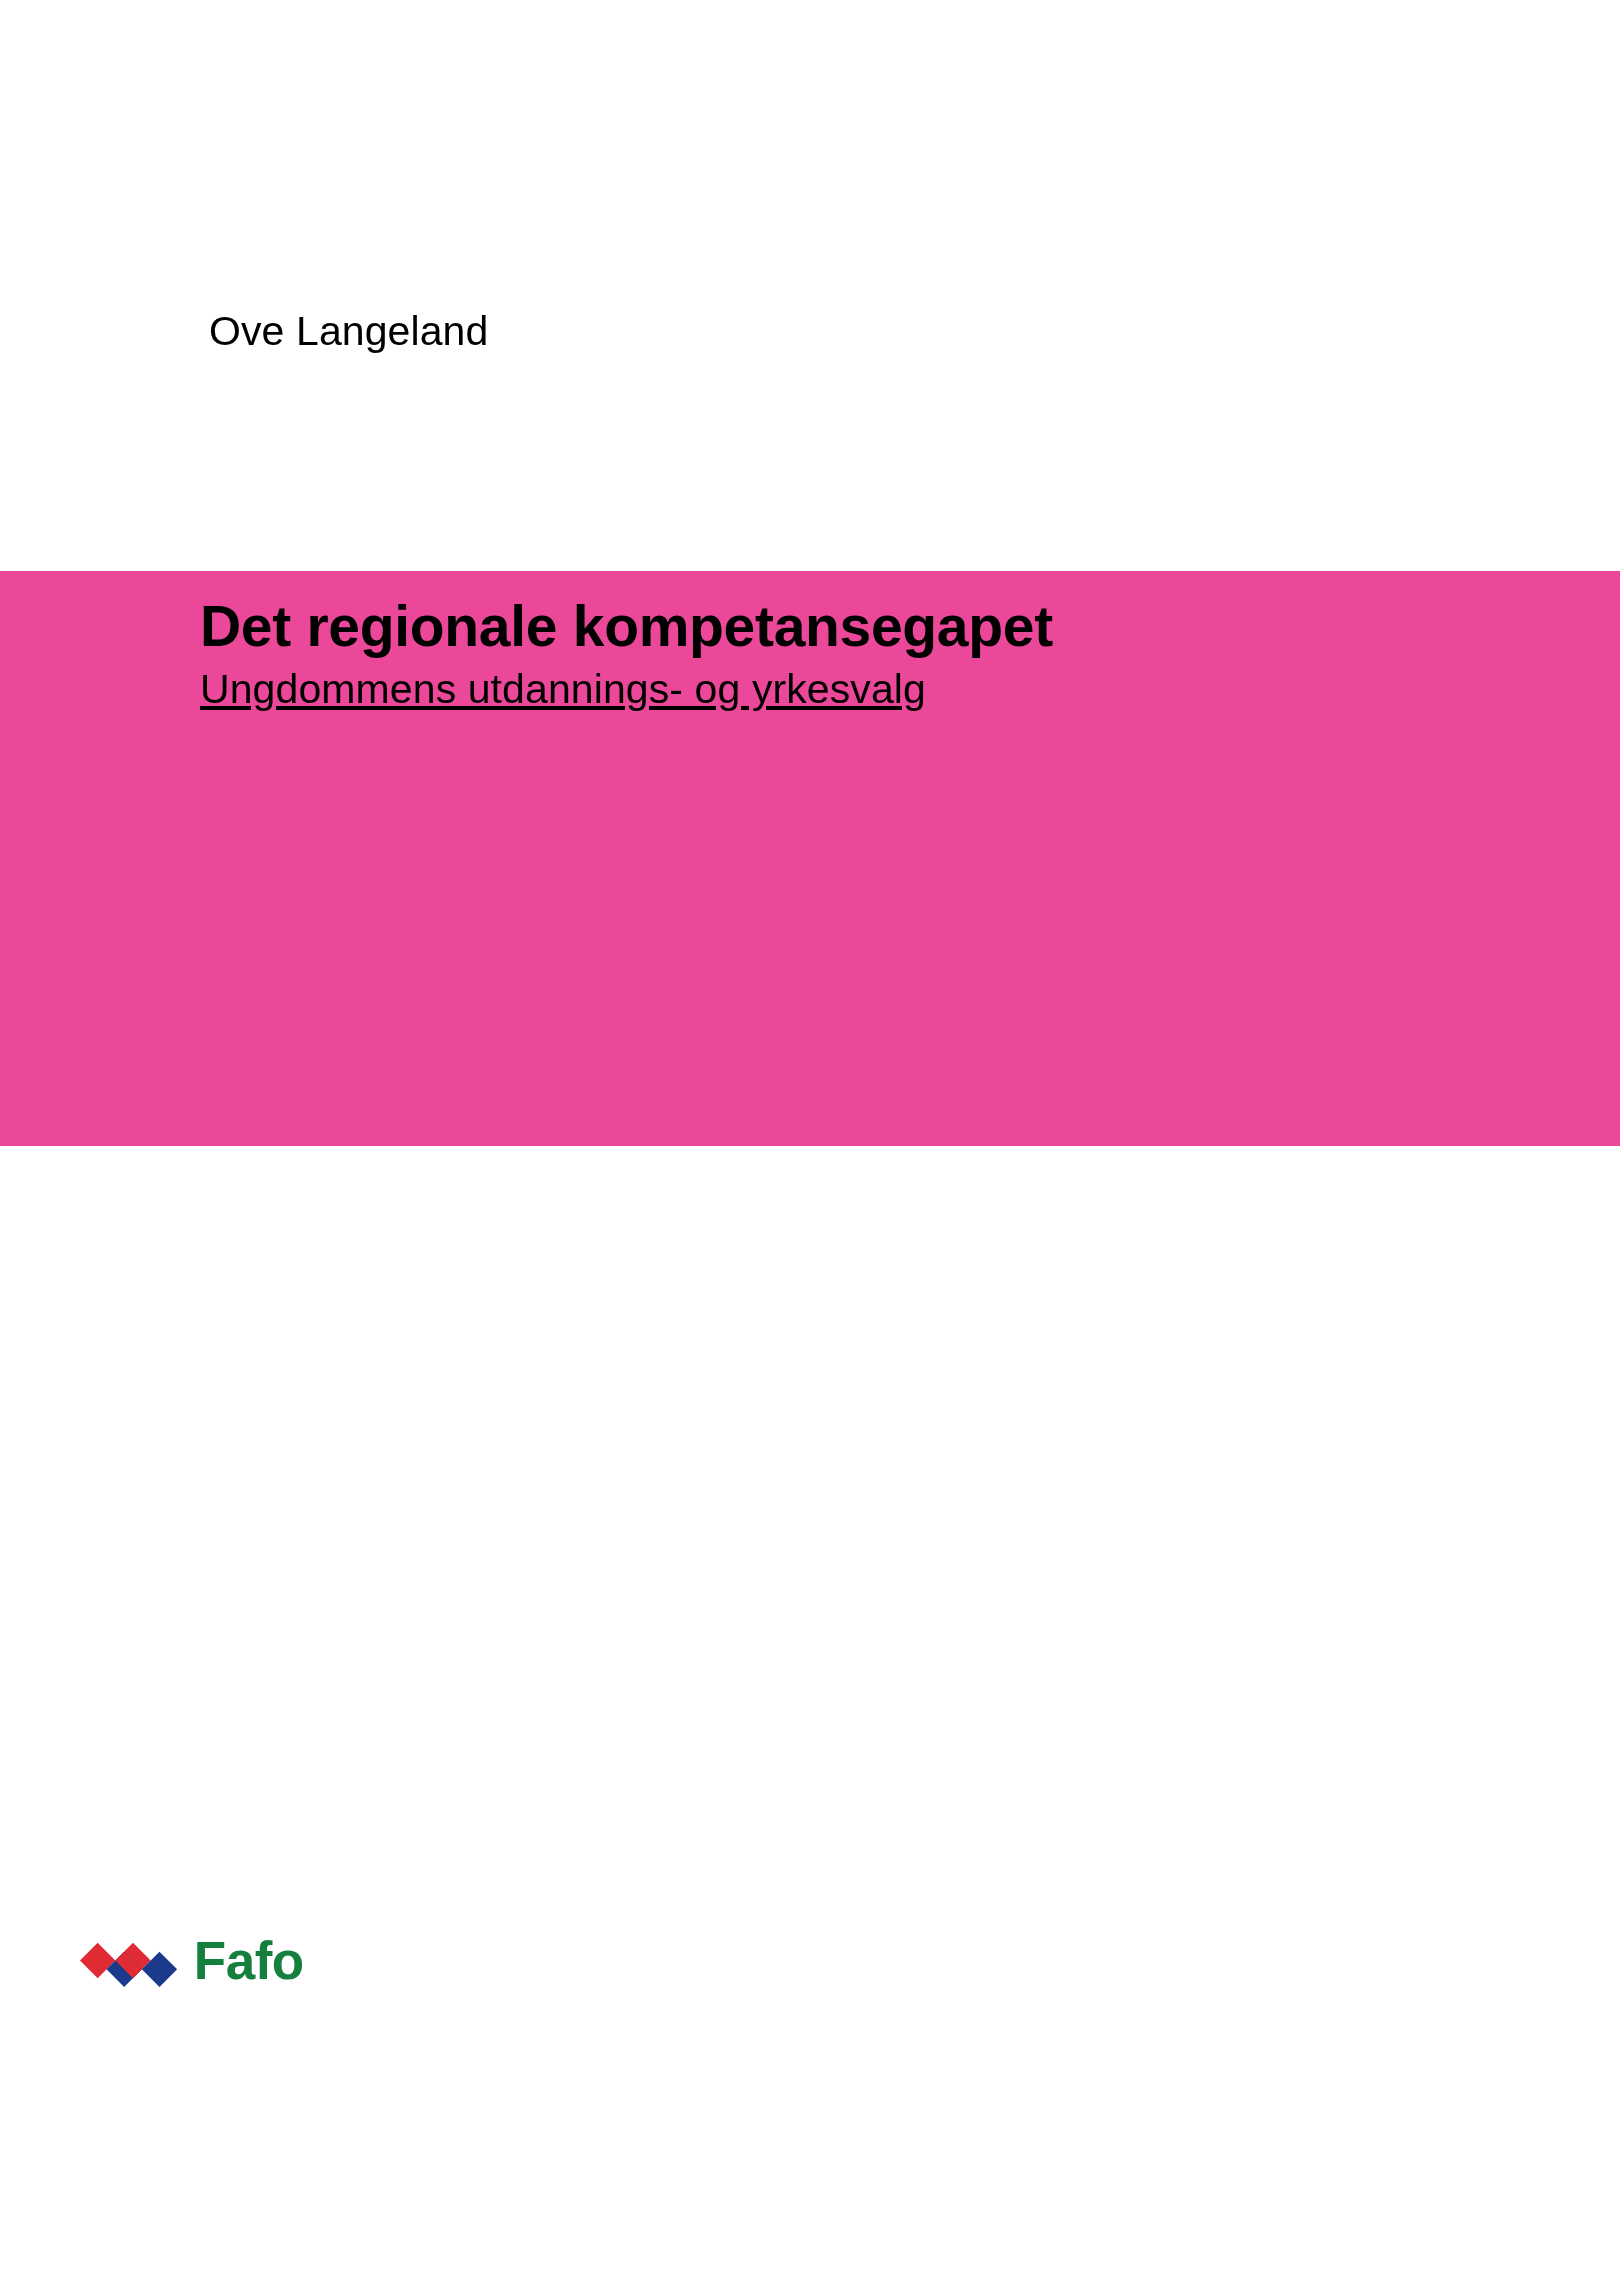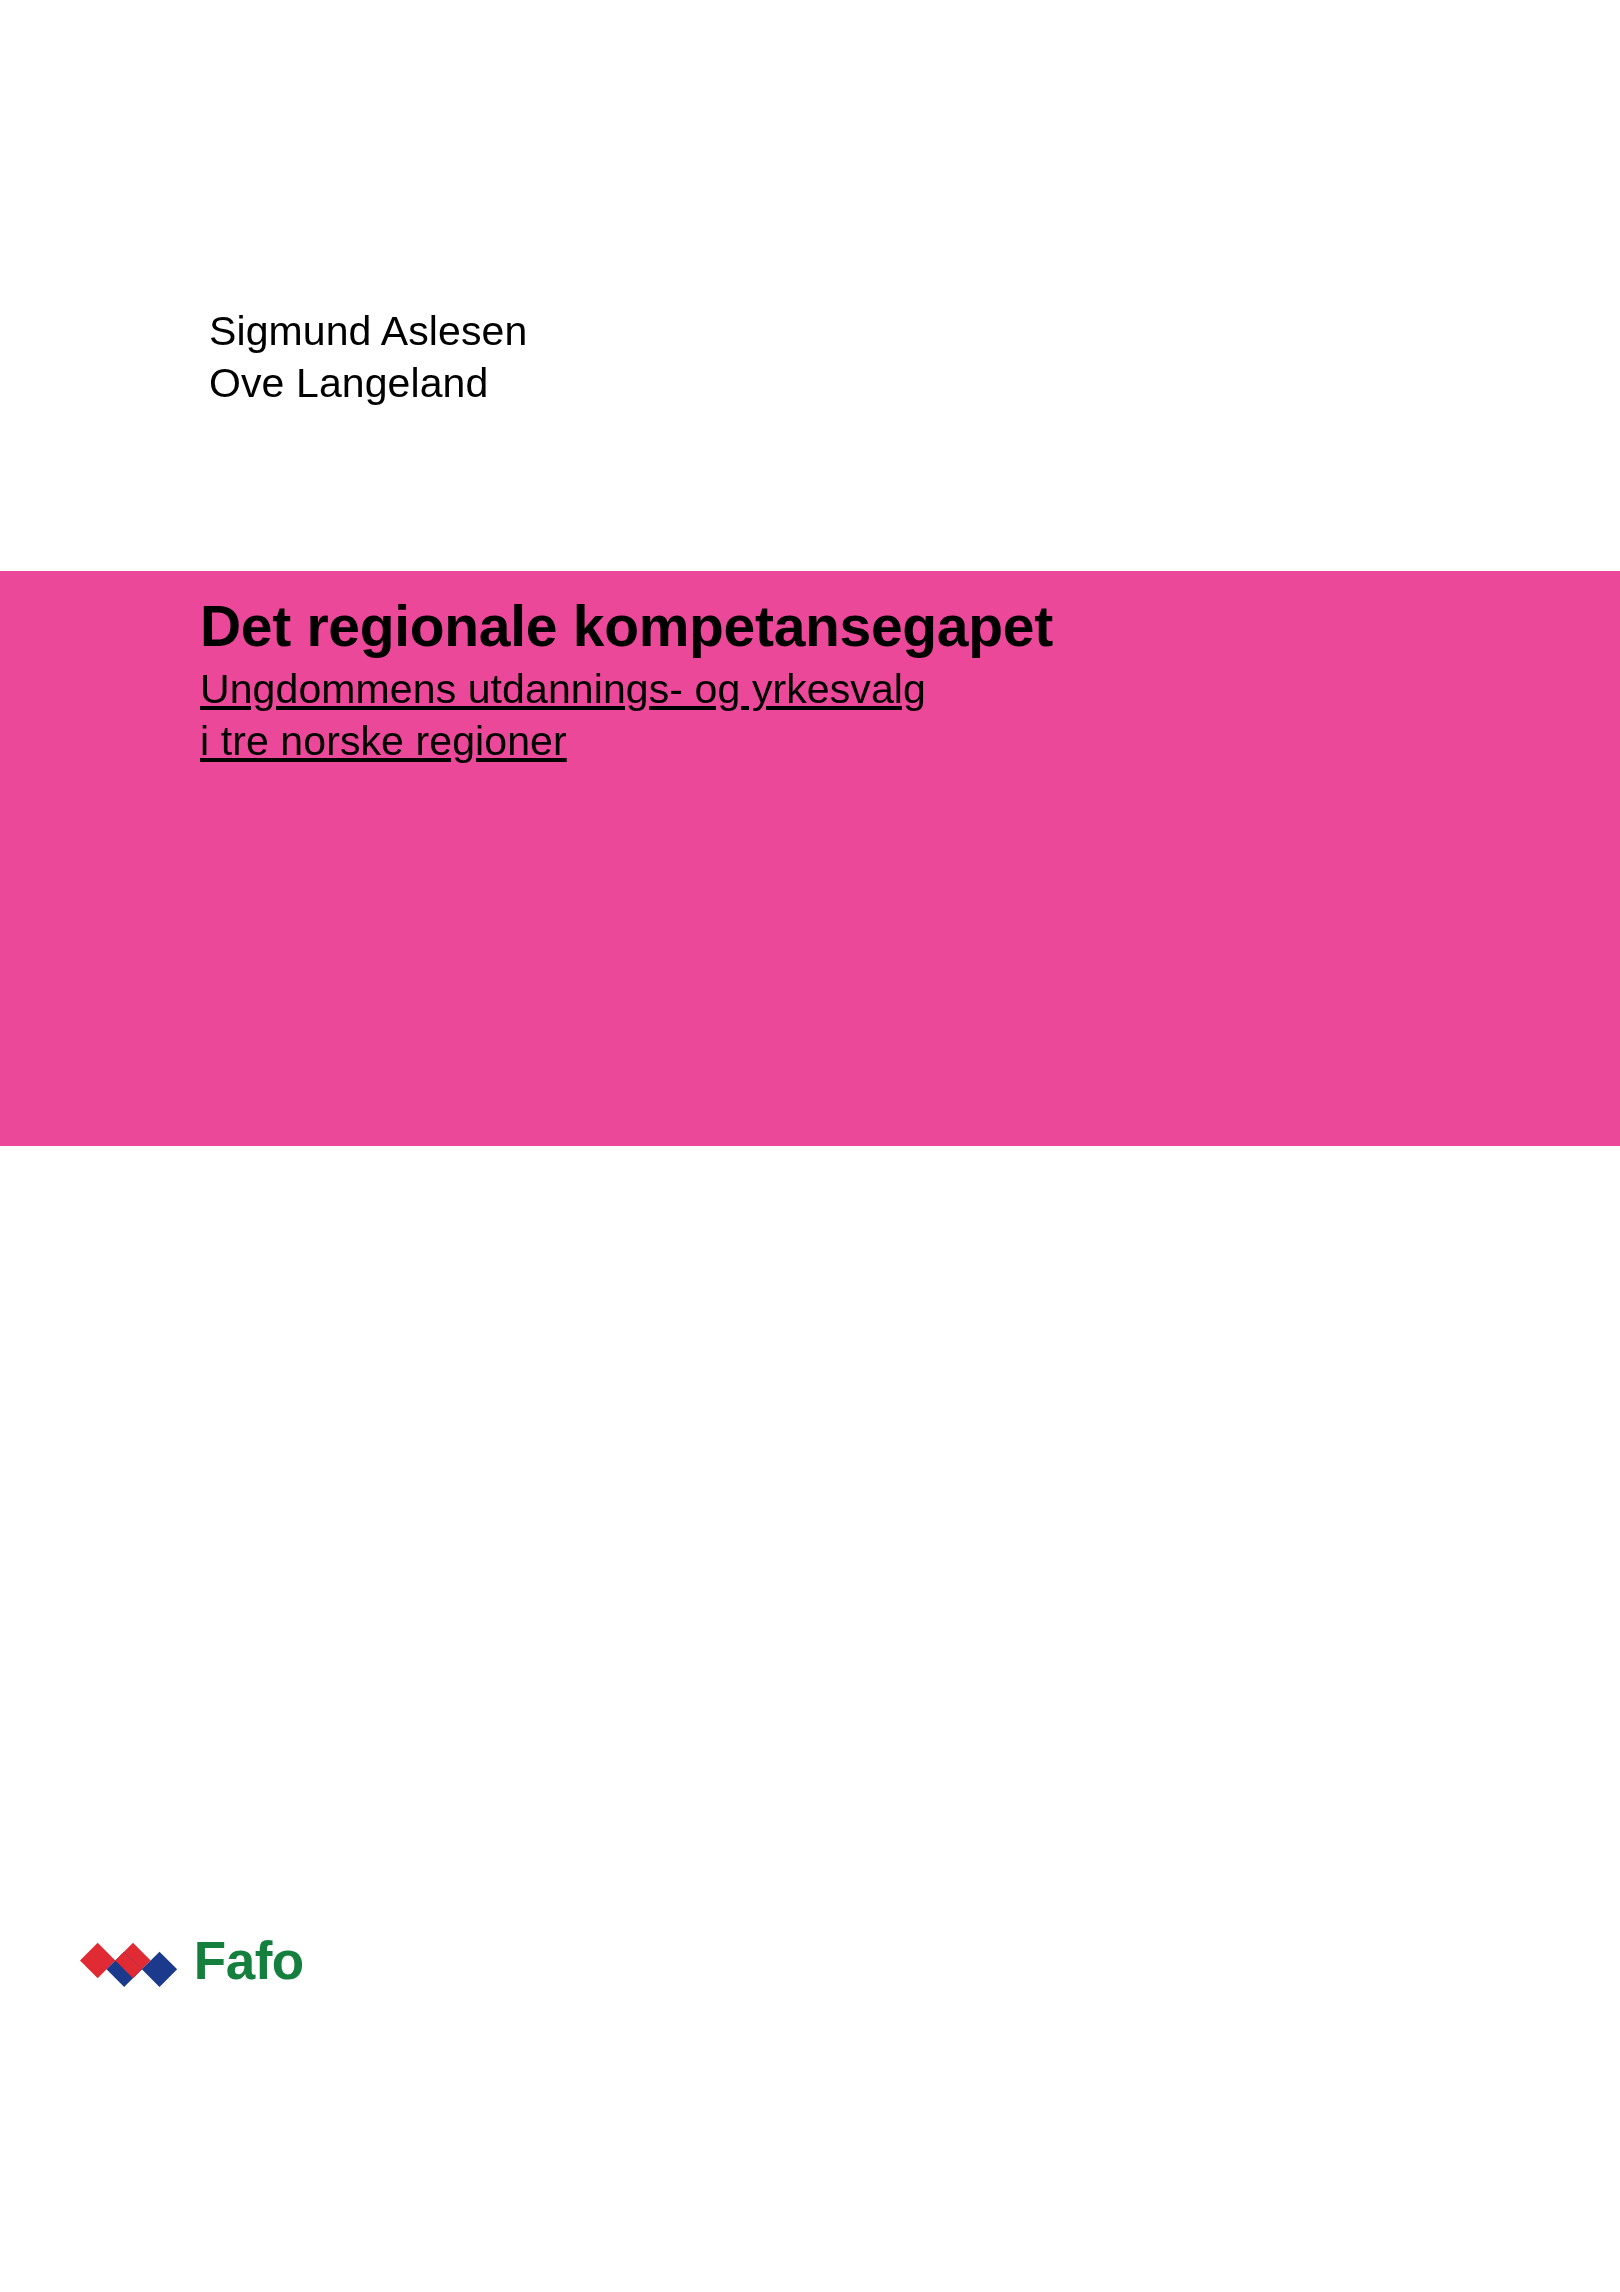--- a/index.html
+++ b/index.html
@@ -94,29 +94,27 @@
     margin-left: 7.8px;
     letter-spacing: -0.5px;
   }
 </style>
 </head>
 <body>
 
 <div class="page">
 
   <div class="authors">
-    <div class="author-line">Sigmund Aslesen</div>
     <div class="author-line">Ove Langeland</div>
   </div>
 
   <div class="title-band">
     <div class="title-wrap">
       <h1 class="doc-title">Det regionale kompetansegapet</h1>
       <div class="doc-subtitle-line">Ungdommens utdannings- og yrkesvalg</div>
-      <div class="doc-subtitle-line">i tre norske regioner</div>
     </div>
   </div>
 
   <div class="logo">
     <svg class="logo-mark" viewBox="0 0 108 66" xmlns="http://www.w3.org/2000/svg">
       <polygon points="0,33 18,15 36,33 54,15 72,33 54,51 36,33 18,51" fill="#e02b35"></polygon>
       <polygon points="27,42 45,24 63,42 81,24 99,42 81,60 63,42 45,60" fill="#1b3a8c"></polygon>
       <polygon points="45,24 63,42 54,51 36,33" fill="#e02b35"></polygon>
     </svg>
     <span class="logo-text">Fafo</span>

